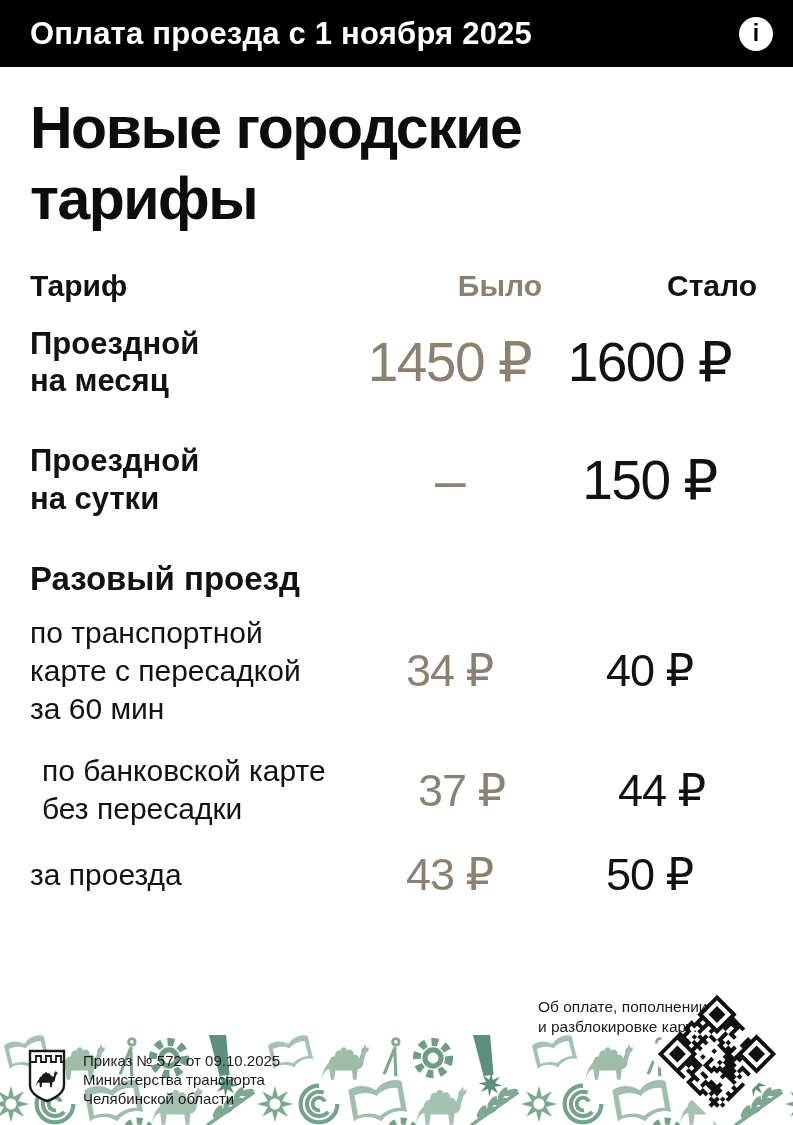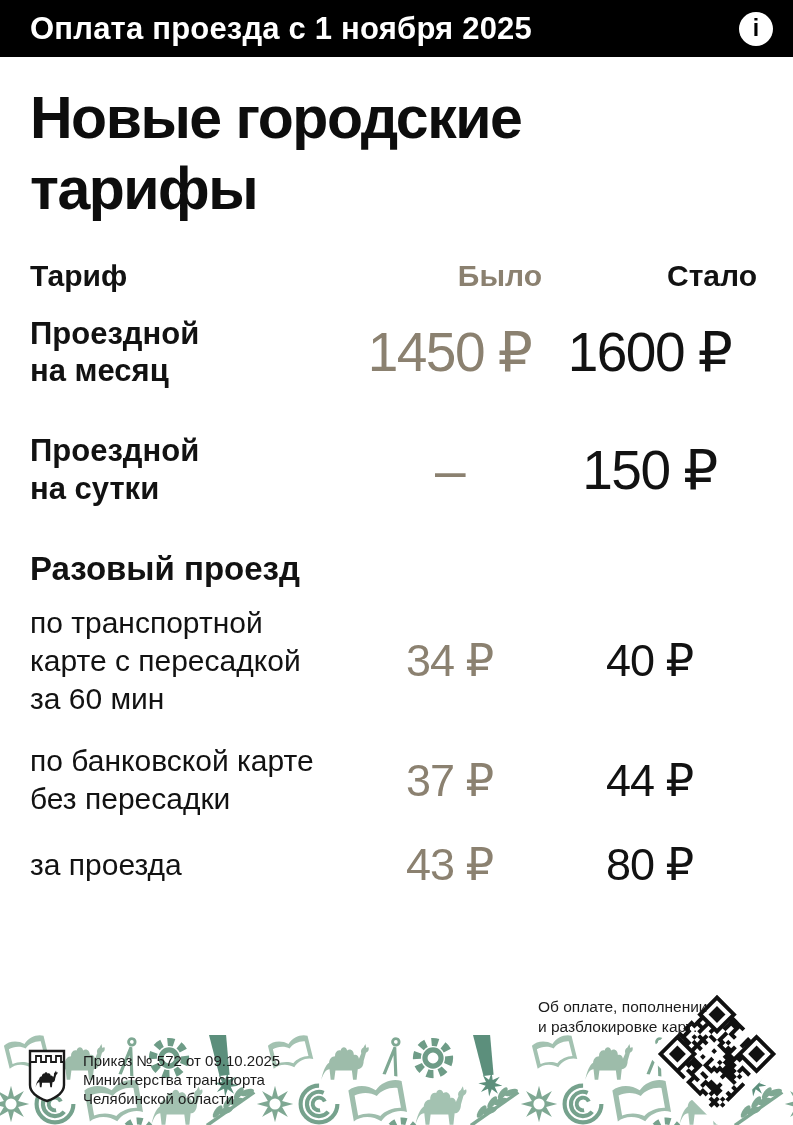--- a/index.html
+++ b/index.html
@@ -2,21 +2,21 @@
 <html><head>
 <meta charset="utf-8">
 <style>
   html,body{margin:0;padding:0;background:#fff;}
   .page{
     position:relative;width:793px;height:1125px;overflow:hidden;background:#fff;
     font-family:"Liberation Sans","DejaVu Sans",sans-serif;color:#121212;
   }
   
   .topbar{
-    height:57px;background:#000;display:flex;align-items:center;
+    height:67px;background:#000;display:flex;align-items:center;
     padding:0 20px 0 30px;box-sizing:border-box;
   }
   .topbar-title{color:#fff;font-size:31px;font-weight:700;letter-spacing:.2px;flex:1;}
   .info-btn{
     width:34px;height:34px;border-radius:50%;background:#fff;color:#000;
     display:flex;align-items:center;justify-content:center;
     font-size:23px;font-weight:800;line-height:1;cursor:pointer;
   }
   
   .content{padding:0 36px 0 30px;}
@@ -33,21 +33,21 @@
   .trow.sub .label{font-weight:400;font-size:30px;line-height:1.27;}
   .val{text-align:center;font-weight:400;letter-spacing:-1.5px;line-height:1;}
   .val.was{color:#8B8170;}
   .val.now{color:#121212;}
   .trow.big .val{font-size:55px;}
   .trow.sub .val{font-size:45px;letter-spacing:-1px;}
   .r1{margin-top:22px;}
   .r2{margin-top:42px;}
   .section-heading{margin-top:42px;font-size:33px;font-weight:700;}
   .r3{margin-top:16px;}
-  .r4{margin-top:24px;}
+  .r4{margin-top:24px;margin-left:12px;}
   .r5{margin-top:24px;}
   
   .footer-left{position:absolute;left:28px;top:1048px;display:flex;align-items:flex-start;z-index:4;}
   .crest{width:38px;height:56px;flex:0 0 auto;}
   .decree{
     margin-left:17px;font-size:15px;line-height:1.27;font-weight:500;
     white-space:pre-line;color:#1c1c1c;padding-top:3px;
   }
   .qr-label{
     position:absolute;left:538px;top:997px;font-size:15.5px;line-height:1.27;
@@ -108,21 +108,21 @@
     <div class="trow sub r4">
       <div class="label">по банковской карте
 без пересадки</div>
       <div class="val was">37 ₽</div>
       <div class="val now">44 ₽</div>
     </div>
 
     <div class="trow sub r5">
       <div class="label">за проезда</div>
       <div class="val was">43 ₽</div>
-      <div class="val now">80 ₽</div>
+      <div class="val now">50 ₽</div>
     </div>
   </div>
 
   <div class="footer-left">
     <svg class="crest" viewBox="0 0 38 54">
       <path d="M2 2 H36 V36 Q36 46 19 52 Q2 46 2 36 Z" fill="#fff" stroke="#1a1a1a" stroke-width="2.4"></path>
       <path d="M3 13 H8 V7 H13 V13 H18 V7 H23 V13 H28 V7 H33 V13 H35" fill="none" stroke="#1a1a1a" stroke-width="1.8"></path>
       <use href="#i-camel" x="0" y="0" width="24" height="19" transform="translate(7,20)" style="color:#1a1a1a"></use>
     </svg>
     <div class="decree">Приказ № 572 от 09.10.2025

